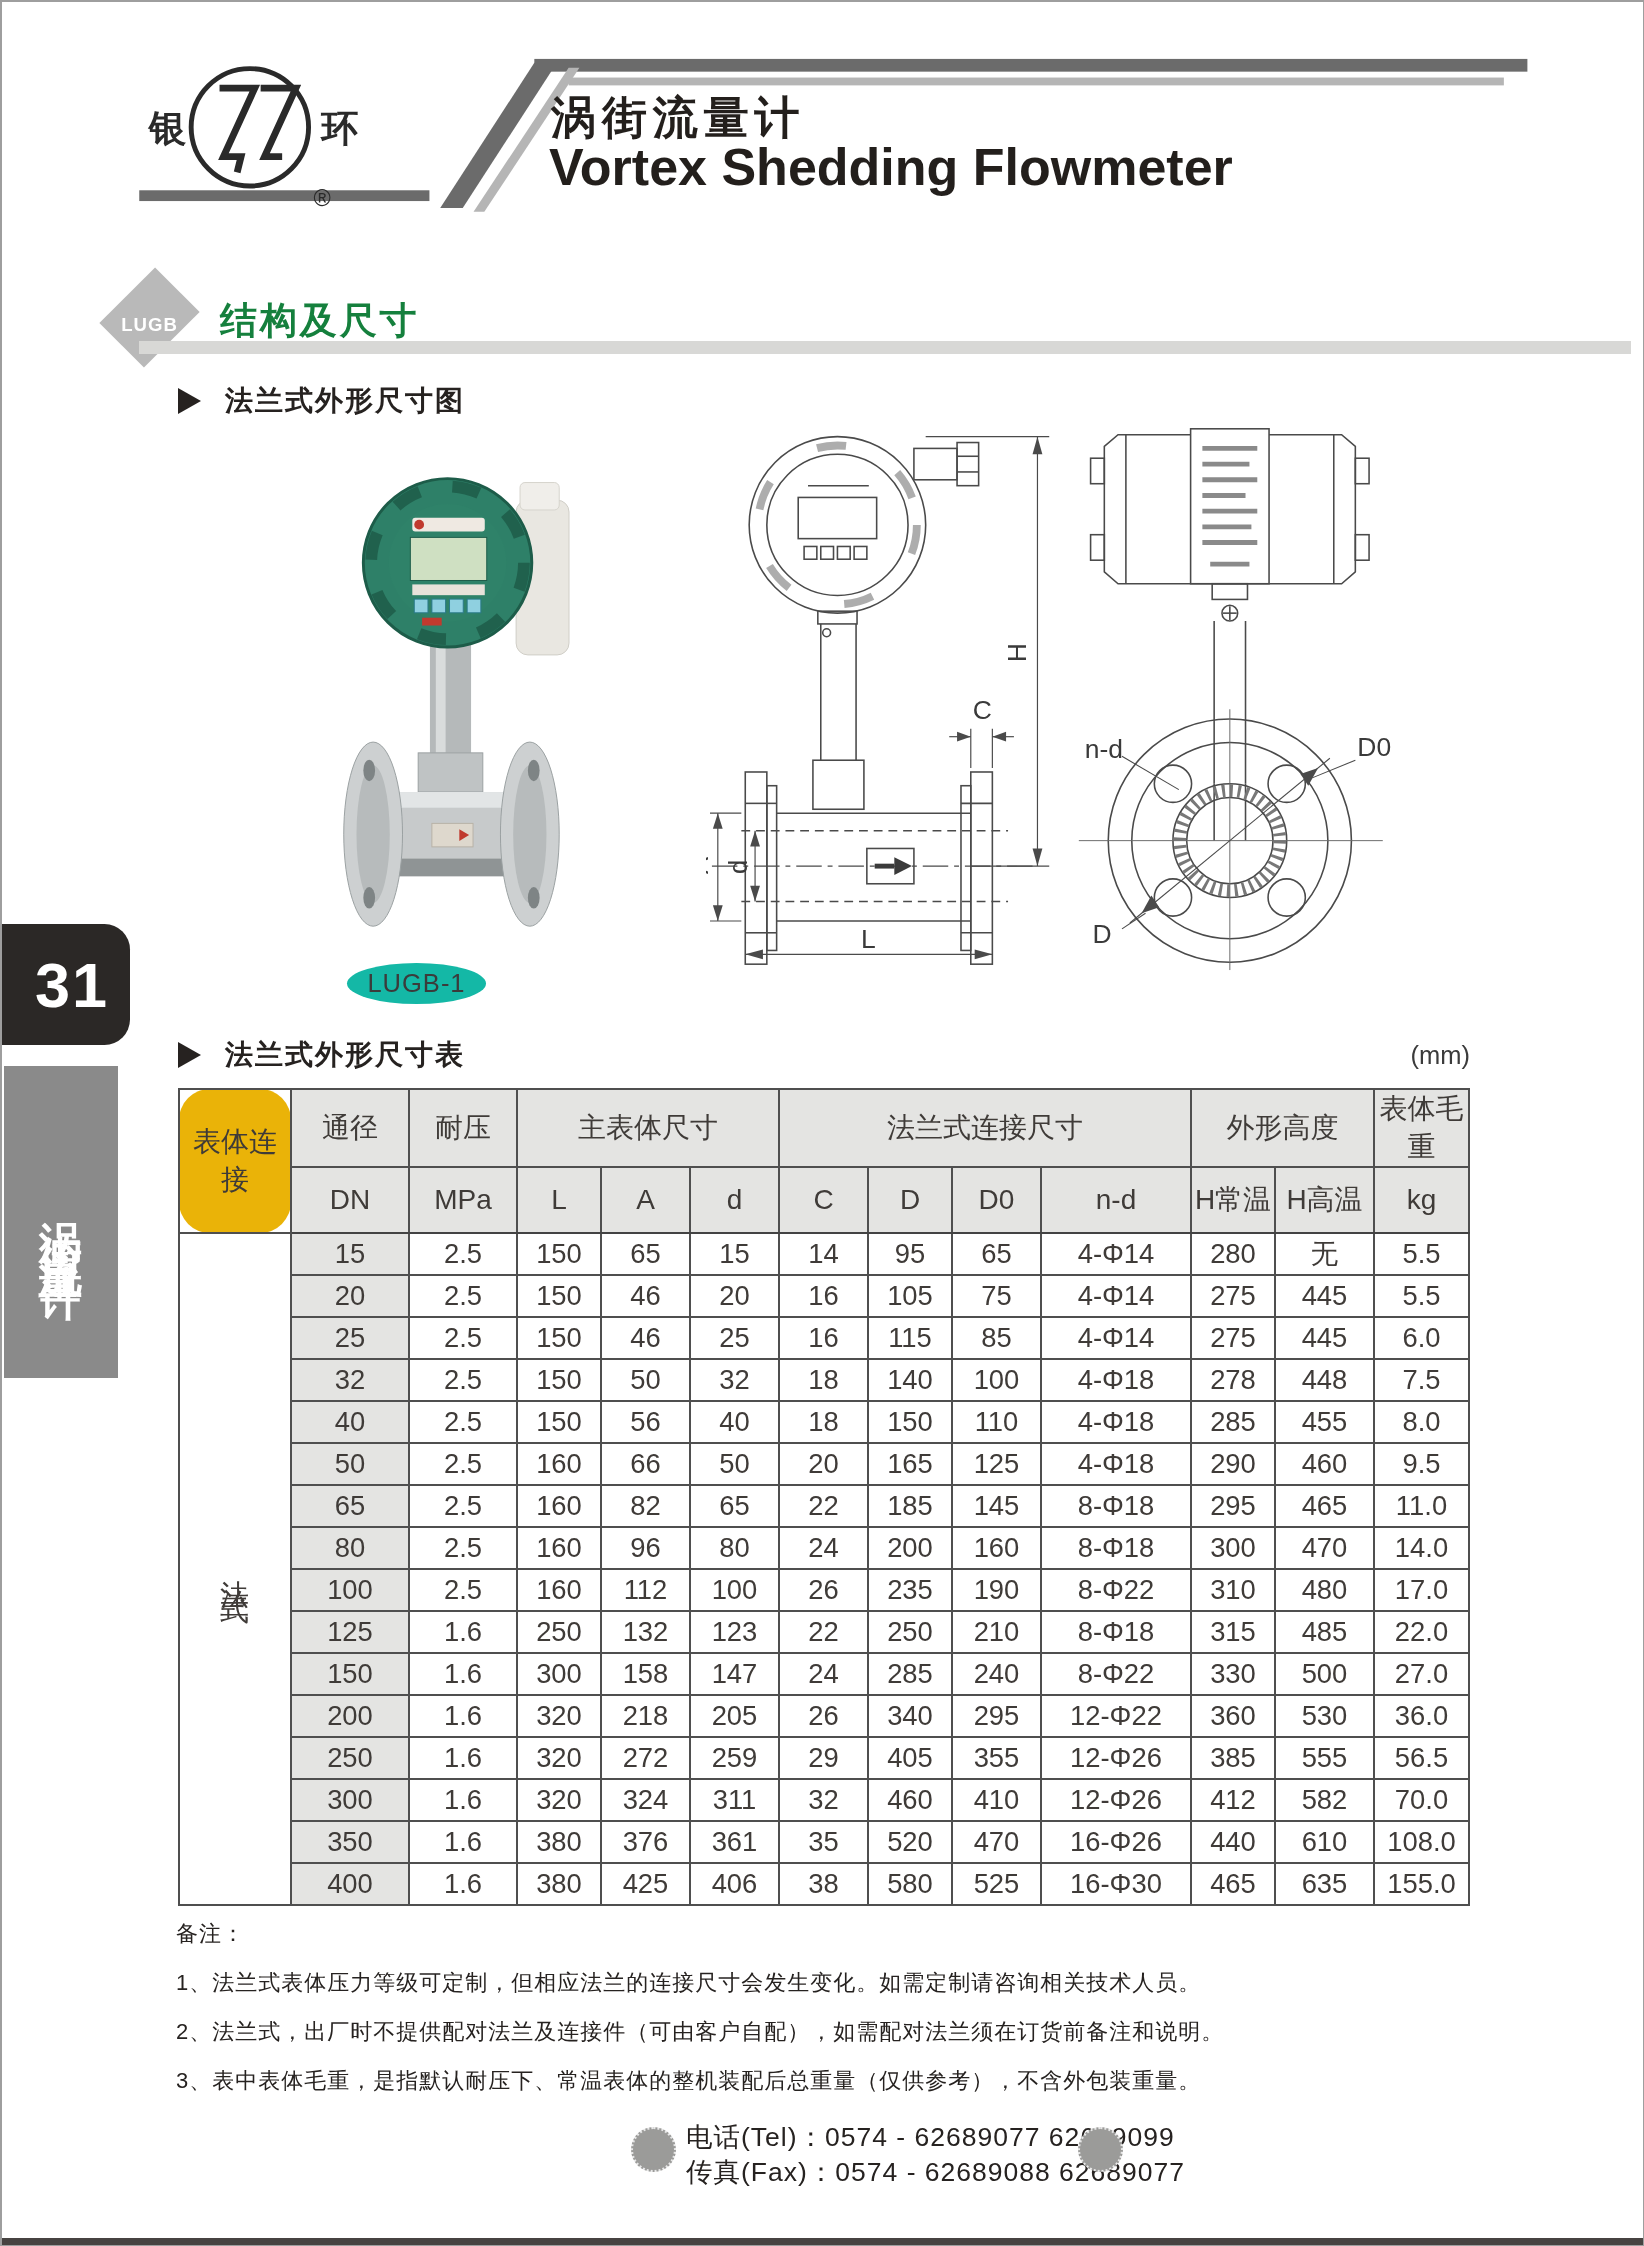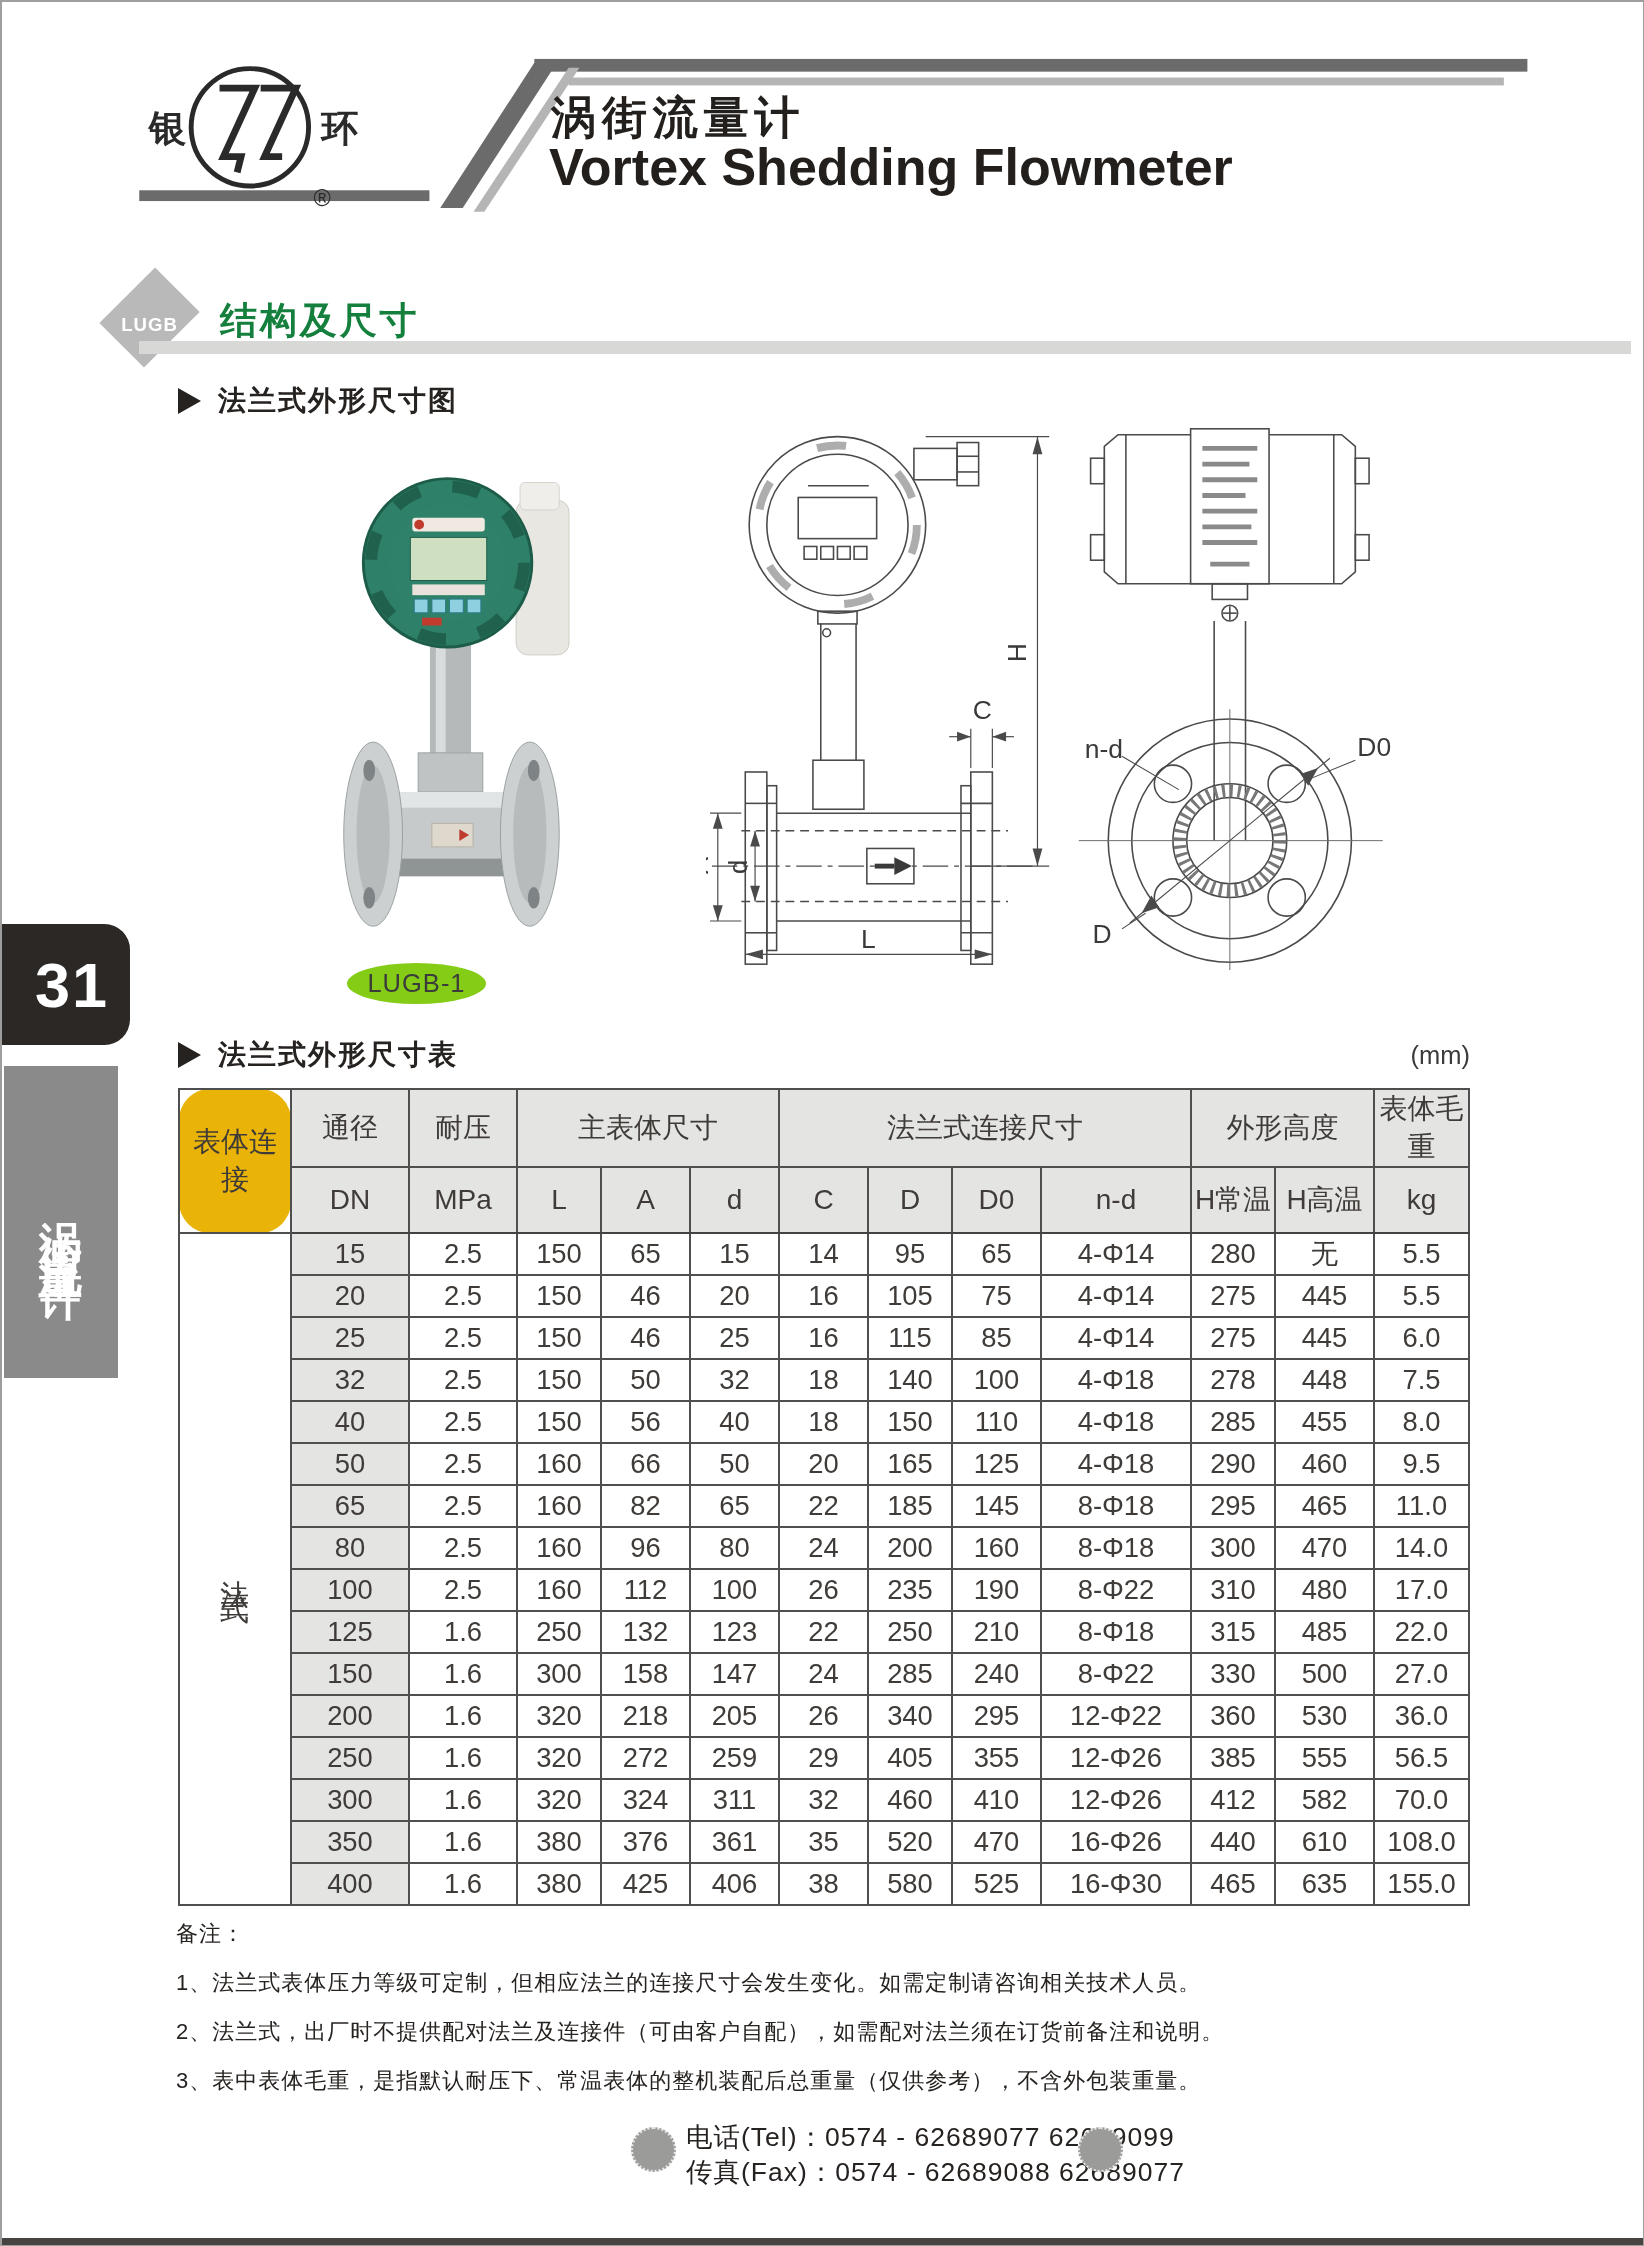--- a/index.html
+++ b/index.html
@@ -13,33 +13,33 @@
   
   .title-cn{left:549px;top:86px;font-size:45px;font-weight:bold;letter-spacing:5.9px;color:#231f1c;}
   .title-en{left:547px;top:135px;font-size:52px;font-weight:bold;color:#231f1c;}
   
   .diamond{left:116px;top:284px;width:63px;height:63px;background:#b9b9b9;
     transform:rotate(45deg) scale(1.0,1.25);transform-origin:center;}
   .diamond-label{left:111px;top:312px;width:73px;text-align:center;font-size:18.6px;
     font-weight:bold;color:#fff;letter-spacing:1px;}
   .section-title{left:218px;top:294px;font-size:37px;font-weight:bold;color:#15803d;letter-spacing:2.9px;}
   .section-bar{left:137px;top:339px;width:1492px;height:12.7px;background:#d8d8d6;}
-  .sub-heading{display:flex;align-items:center;gap:17px;font-size:28px;font-weight:bold;color:#262220;letter-spacing:2px;}
+  .sub-heading{display:flex;align-items:center;gap:24px;font-size:28px;font-weight:bold;color:#262220;letter-spacing:2px;}
   .tri{width:0;height:0;border-top:13.7px solid transparent;border-bottom:13.7px solid transparent;
     border-left:23.5px solid #262220;}
   
   .side-tab{left:0;top:922px;width:116px;height:121px;background:#2b2826;
     border-radius:0 25.5px 25.5px 0;display:flex;align-items:center;justify-content:center;padding-left:12px;}
   .side-tab span{color:#fff;font-size:63px;font-weight:bold;letter-spacing:2px;}
   .side-gray{left:2px;top:1064px;width:114px;height:312px;background:#8a8a8a;
     display:flex;align-items:center;justify-content:center;}
   .vert-side{writing-mode:vertical-rl;text-orientation:upright;color:#fff;
     font-size:43px;font-weight:bold;letter-spacing:13.7px;line-height:1;}
   
-  .pill{left:345px;top:961px;width:139px;height:41px;background:#84cc16;border-radius:50%;
+  .pill{left:345px;top:961px;width:139px;height:41px;background:#14b8a6;border-radius:50%;
     display:flex;align-items:center;justify-content:center;font-size:25.5px;color:#3b3b3b;letter-spacing:1px;}
   
   .unit{left:1380px;top:1039px;width:88px;font-size:25.5px;color:#3b3b3b;text-align:right;}
   table.dims{position:absolute;left:176px;top:1086px;border-collapse:collapse;table-layout:fixed;
     font-size:27.4px;color:#3f3b38;}
   table.dims th,table.dims td{border:2px solid #4f4f4f;text-align:center;vertical-align:middle;
     padding:0;overflow:hidden;}
   table.dims{border:2.9px solid #434343;}
   table.dims th{background:#e4e4e2;font-weight:normal;font-size:28px;}
   table.dims thead tr:first-child th{height:63px;}

